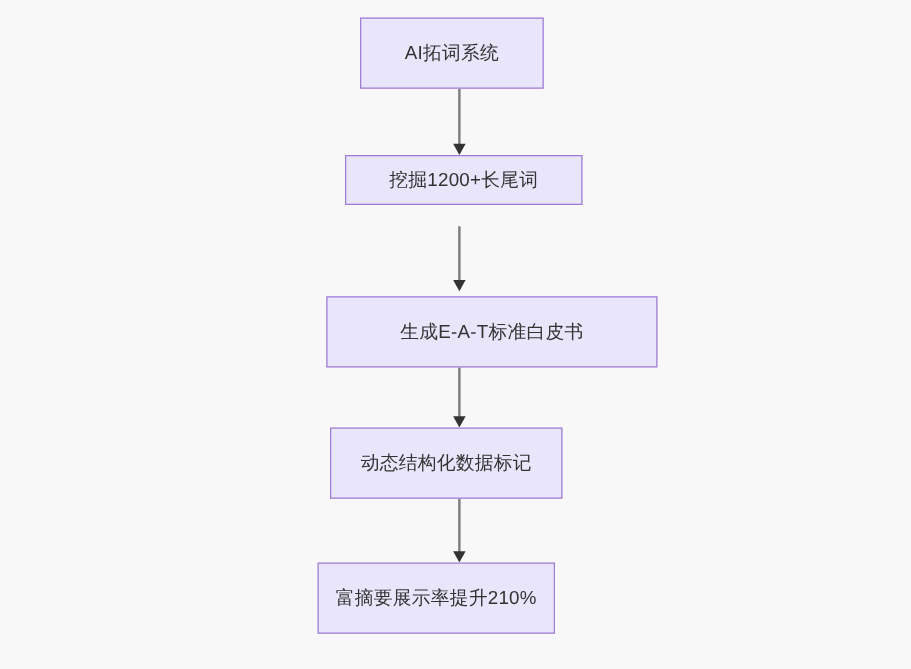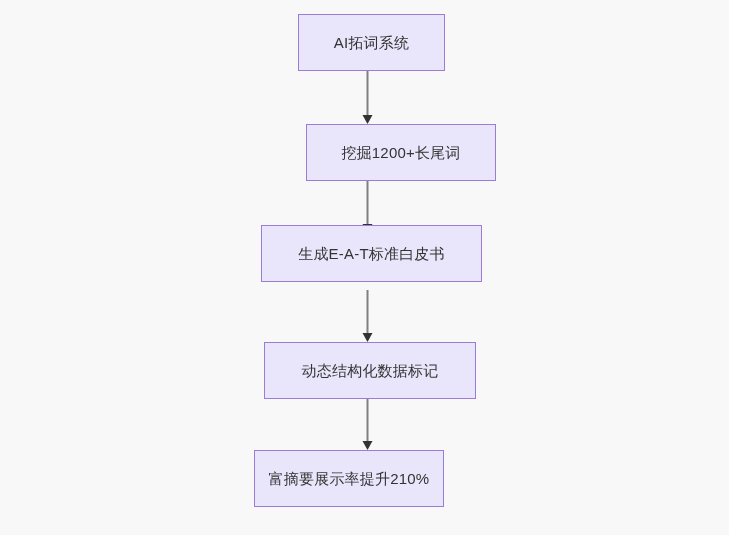--- a/index.html
+++ b/index.html
@@ -70,33 +70,33 @@
     </svg>
   </div>
 
   <div class="edge" style="left:362px; top:399px;">
     <svg width="11" height="51" viewBox="0 0 11 51" xmlns="http://www.w3.org/2000/svg">
       <line x1="5.5" y1="0" x2="5.5" y2="43" stroke="#808080" stroke-width="2"></line>
       <polygon points="0.5,42 10.5,42 5.5,51" fill="#333333"></polygon>
     </svg>
   </div>
 
-  <div class="node" style="left:298px; top:14px; width:147px; height:57px;">
+  <div class="node" style="left:288px; top:14px; width:147px; height:57px;">
     <span class="node-label">AI拓词系统</span>
   </div>
 
-  <div class="node" style="left:276px; top:124px; width:190px; height:57px;margin-left:30px;">
+  <div class="node" style="left:276px; top:124px; width:190px; height:40px;">
     <span class="node-label">挖掘1200+长尾词</span>
   </div>
 
-  <div class="node" style="left:261px; top:225px; width:221px; height:57px;">
+  <div class="node" style="left:261px; top:237px; width:265px; height:57px;">
     <span class="node-label">生成E-A-T标准白皮书</span>
   </div>
 
-  <div class="node" style="left:264px; top:342px; width:212px; height:57px;">
+  <div class="node" style="left:264px; top:342px; width:186px; height:57px;">
     <span class="node-label">动态结构化数据标记</span>
   </div>
 
   <div class="node" style="left:254px; top:450px; width:190px; height:57px;">
     <span class="node-label">富摘要展示率提升210%</span>
   </div>
 
 </div>
 
 </body></html>

